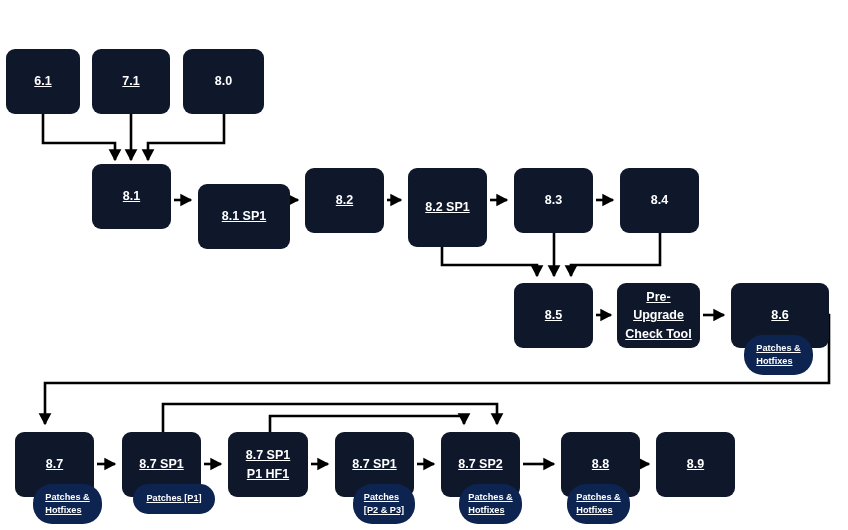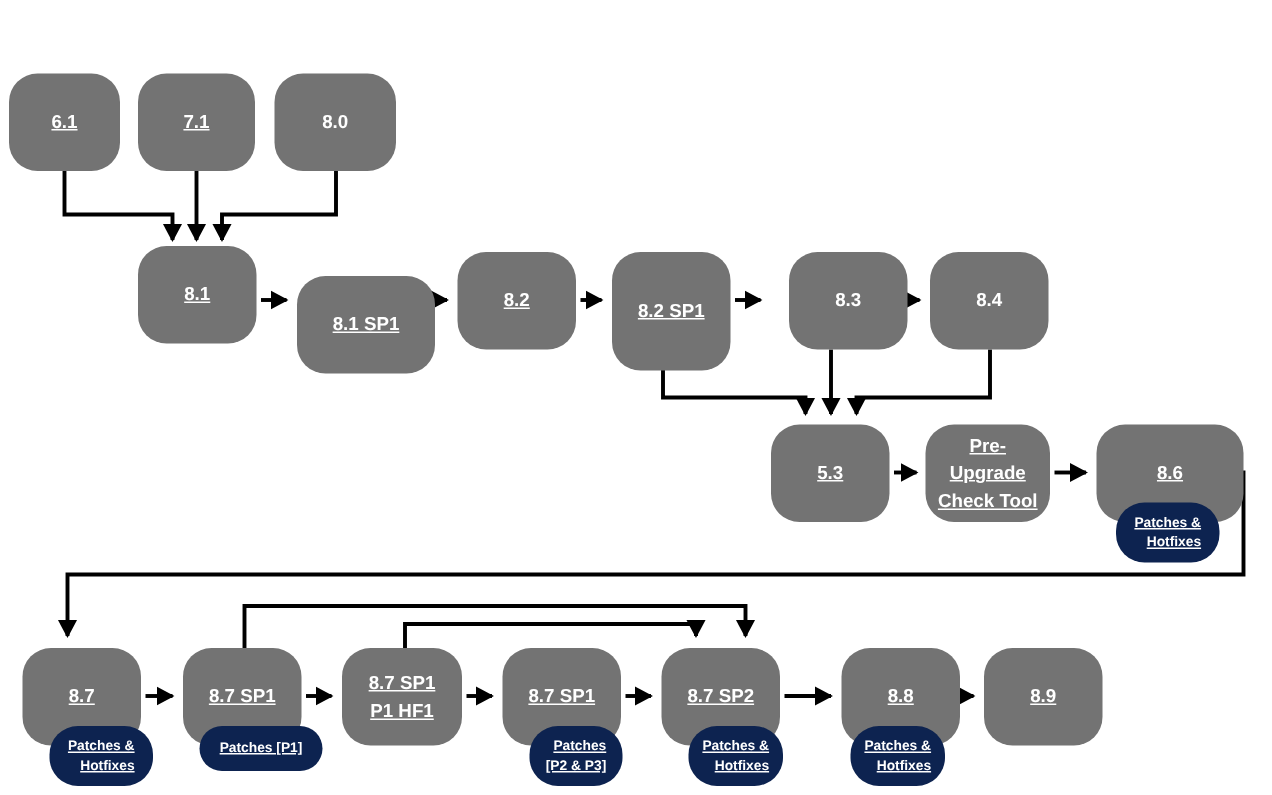--- a/index.html
+++ b/index.html
@@ -33,22 +33,22 @@
     top: 2px;
     font-size: 16.5px;
     font-weight: bold;
     color: #000000;
     text-decoration: underline;
     letter-spacing: -0.2px;
     white-space: nowrap;
   }
   .node {
     position: absolute;
-    background: #737373;
-    border-radius: 19px;
+    background: #0f172a;
+    border-radius: 9px;
     box-sizing: border-box;
     display: flex;
     align-items: center;
     justify-content: center;
     text-align: center;
     color: #ffffff;
     font-size: 12.5px;
     font-weight: bold;
     line-height: 1.32;
     padding: 2px 3px;
@@ -64,21 +64,21 @@
     line-height: 1.45;
   }
   .badge {
     position: absolute;
     background: #0d2350;
     border-radius: 19px;
     box-sizing: border-box;
     display: flex;
     align-items: center;
     justify-content: center;
-    text-align: right;
+    text-align: left;
     color: #ffffff;
     font-size: 9.2px;
     font-weight: bold;
     line-height: 1.45;
     padding: 2px 3px;
     z-index: 5;
   }
   .badge .lbl {
     display: block;
     text-decoration: underline;
@@ -151,33 +151,33 @@
       <div class="node underlined" style="left: 305px; top: 168px; width: 79px; height: 65px;">
         <div>
           <span class="lbl">8.2</span>
         </div>
       </div>
       <div class="node underlined" style="left: 408px; top: 168px; width: 79px; height: 79px;">
         <div>
           <span class="lbl">8.2 SP1</span>
         </div>
       </div>
-      <div class="node" style="left: 514px; top: 168px; width: 79px; height: 65px; margin-left: 12px;">
+      <div class="node" style="left: 514px; top: 168px; width: 79px; height: 65px;">
         <div>
           <span class="lbl">8.3</span>
         </div>
       </div>
       <div class="node" style="left: 620px; top: 168px; width: 79px; height: 65px;">
         <div>
           <span class="lbl">8.4</span>
         </div>
       </div>
       <div class="node underlined" style="left: 514px; top: 283px; width: 79px; height: 65px;">
         <div>
-          <span class="lbl">5.3</span>
+          <span class="lbl">8.5</span>
         </div>
       </div>
       <div class="node underlined multiline" style="left: 617px; top: 283px; width: 83px; height: 65px;">
         <div>
           <span class="lbl">Pre-</span>
           <span class="lbl">Upgrade</span>
           <span class="lbl">Check Tool</span>
         </div>
       </div>
       <div class="node underlined" style="left: 731px; top: 283px; width: 98px; height: 65px;">

